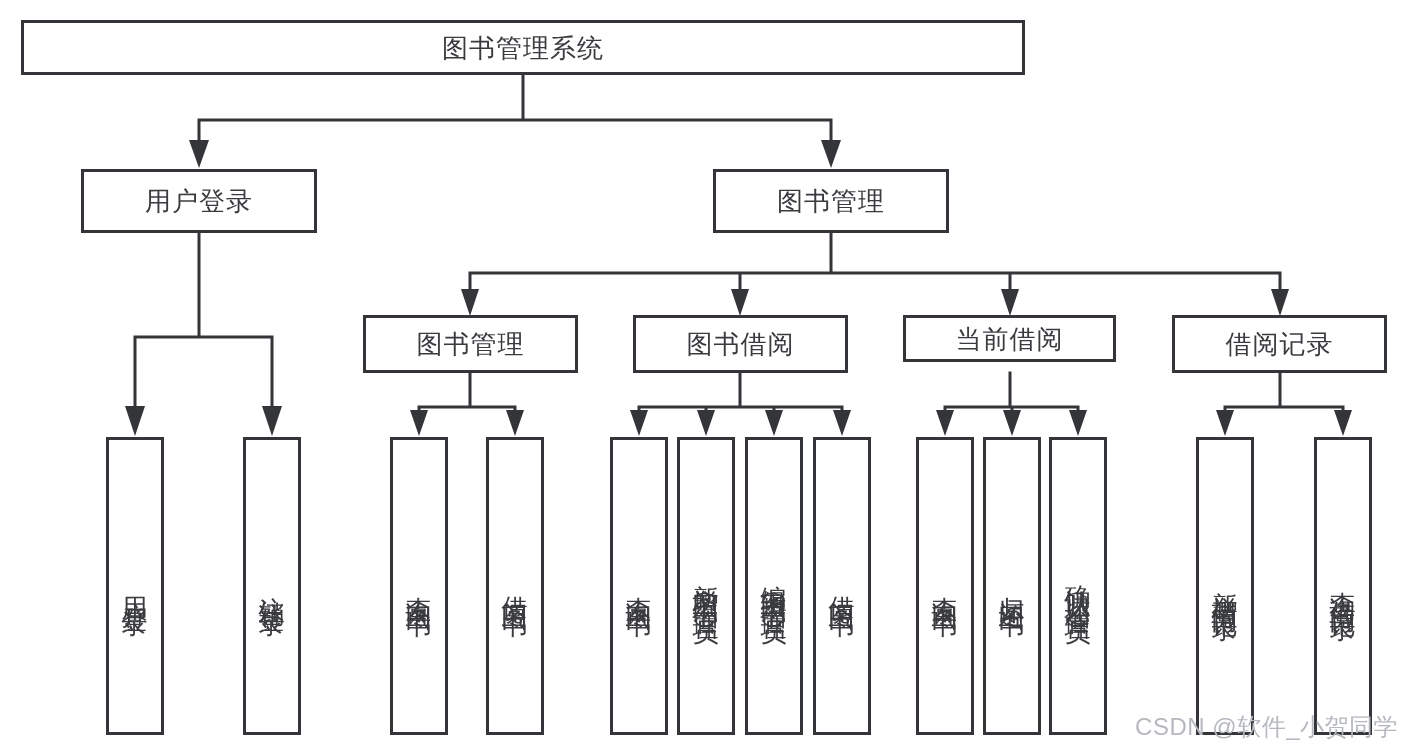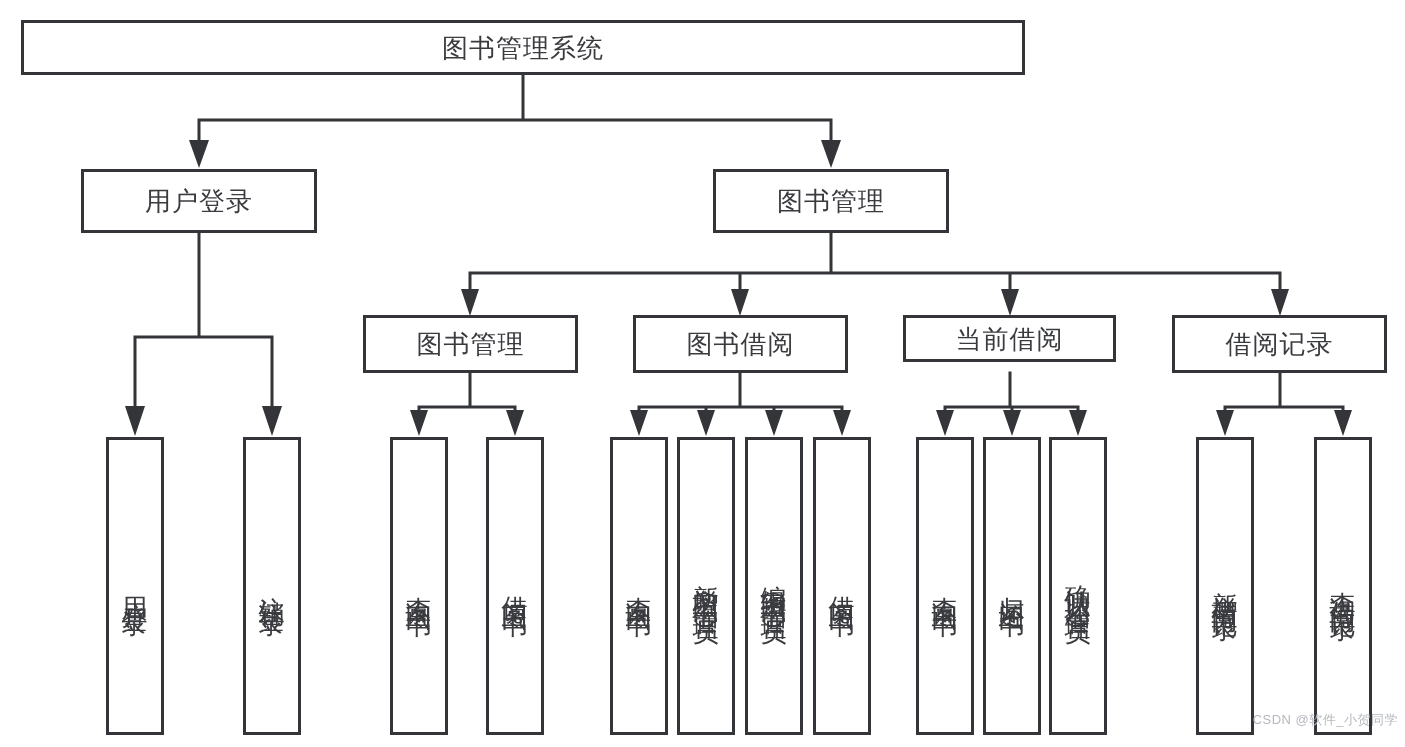--- a/index.html
+++ b/index.html
@@ -53,21 +53,21 @@
   .lf-g1a { left: 106px; }  .lf-g1b { left: 243px; }
   .lf-g2a { left: 390px; }  .lf-g2b { left: 486px; }
   .lf-g3a { left: 610px; }  .lf-g3b { left: 677px; }
   .lf-g3c { left: 745px; }  .lf-g3d { left: 813px; }
   .lf-g4a { left: 916px; }  .lf-g4b { left: 983px; }  .lf-g4c { left: 1049px; }
   .lf-g5a { left: 1196px; } .lf-g5b { left: 1314px; }
   .watermark {
     position: absolute;
     right: 7px;
     top: 711px;
-    font-size: 13px;
+    font-size: 24px;
     letter-spacing: 0.5px;
     color: #b5b8bf;
     z-index: 2;
     white-space: nowrap;
   }
 </style>
 </head>
 <body>
 
 <div class="stage">

